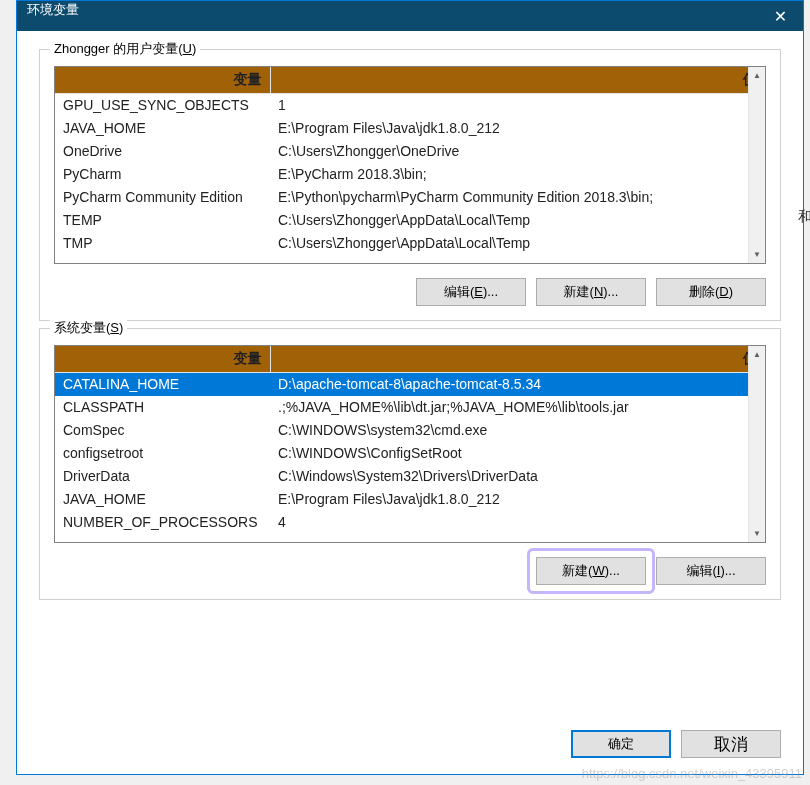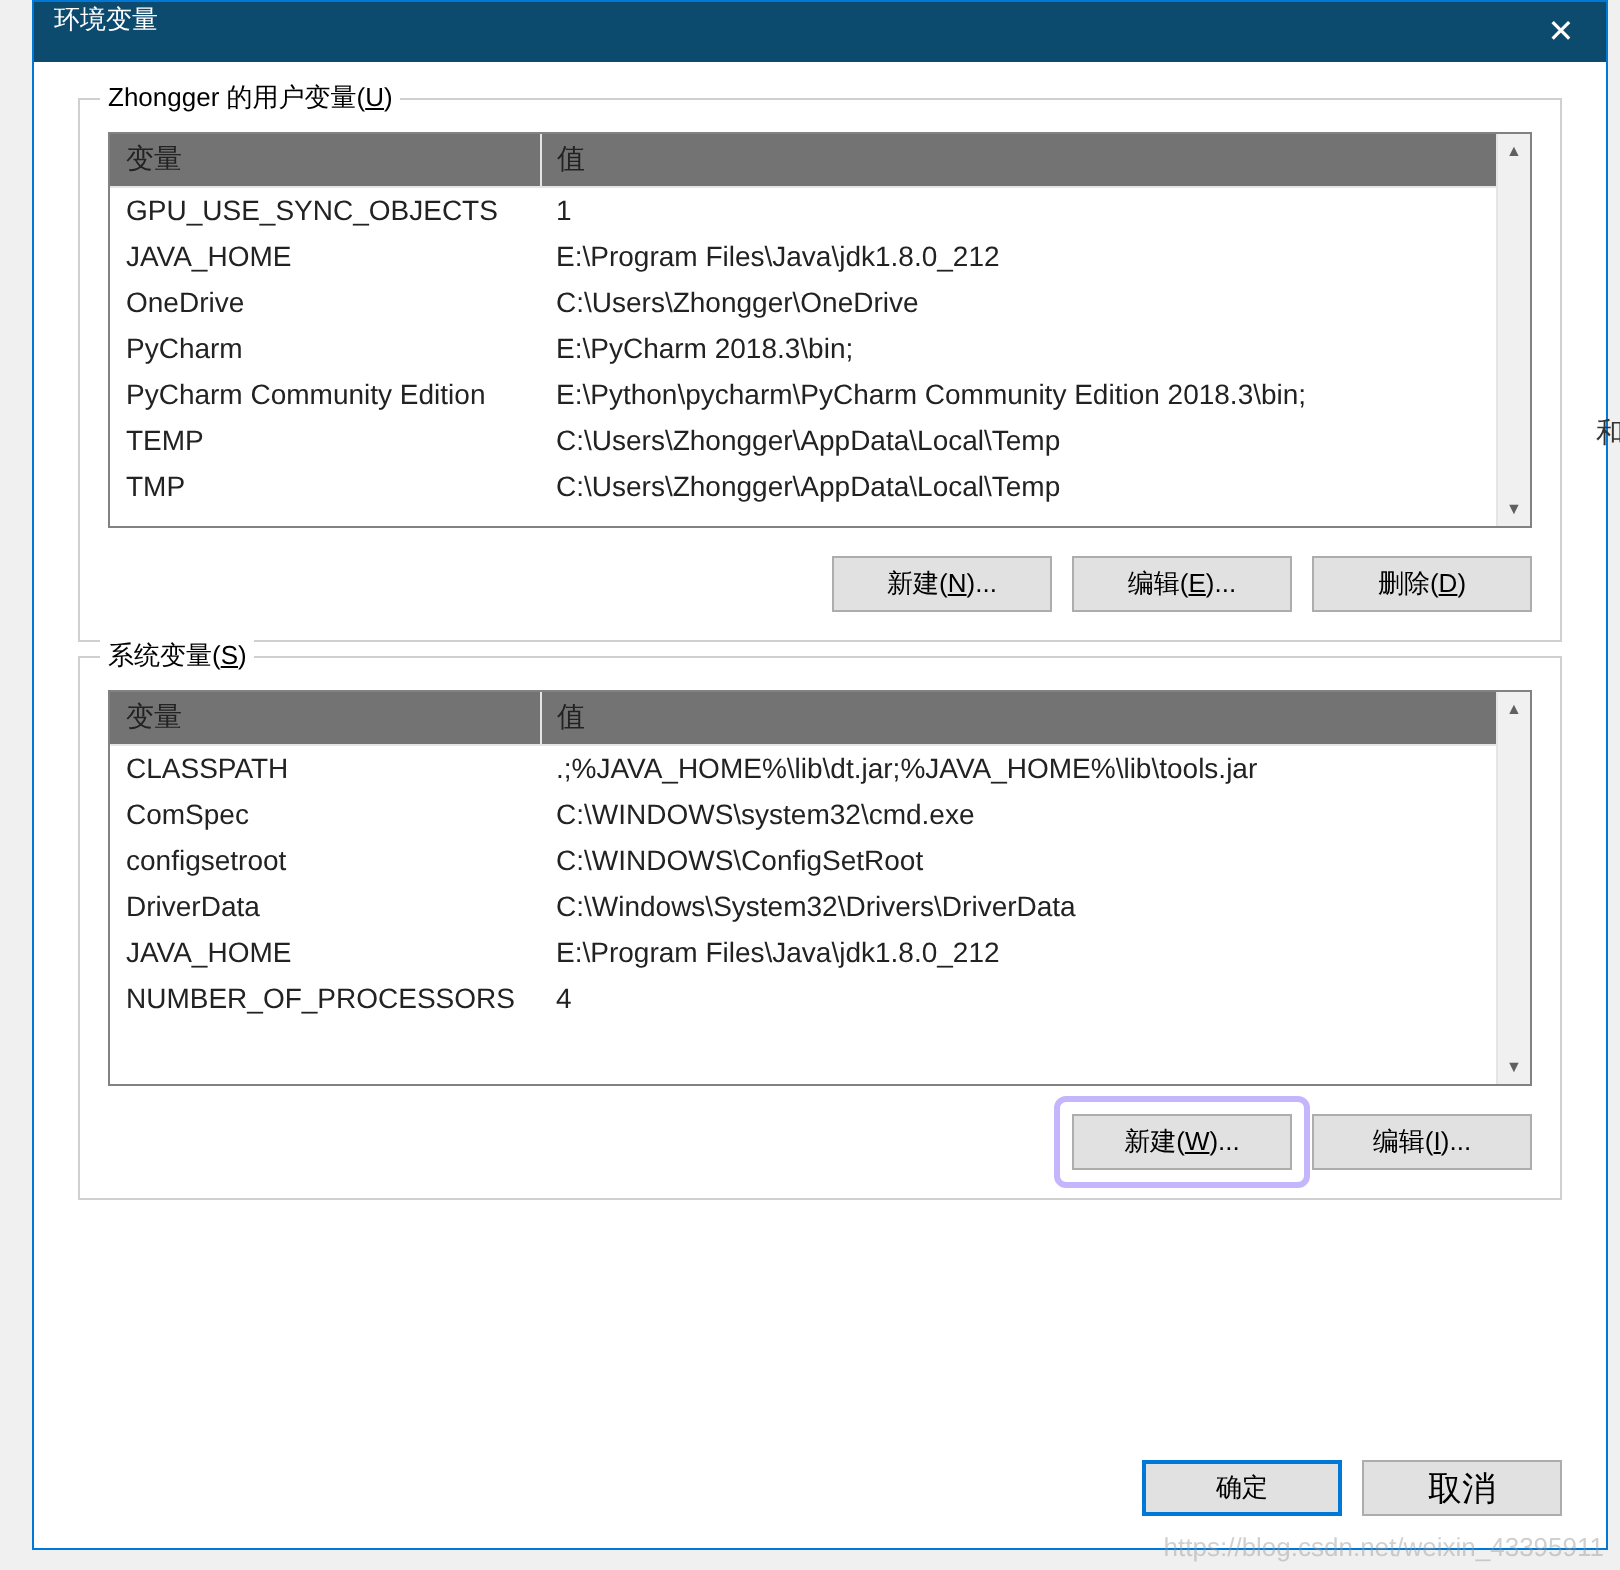--- a/index.html
+++ b/index.html
@@ -72,24 +72,24 @@
       position: relative;
       overflow: hidden;
     }
     .table {
       width: 100%;
       border-collapse: collapse;
       font-size: 14px;
       color: #222;
     }
     .table thead th {
-      text-align: left;
-      font-weight: normal;
+      text-align: right;
+      font-weight: bold;
       padding: 4px 8px;
-      background: #737373;
+      background: #a16207;
       border-bottom: 1px solid #e5e5e5;
       border-right: 1px solid #e5e5e5;
       height: 24px;
     }
     .table thead th:last-child { border-right: none; }
     .table tbody td {
       padding: 2px 8px;
       height: 23px;
       white-space: nowrap;
       overflow: hidden;
@@ -239,22 +239,22 @@
               </tr>
             </tbody>
         </table>
         <div class="scrollbar">
           <div class="scrollbar-arrow">▲</div>
           <div style="flex:1"></div>
           <div class="scrollbar-arrow" style="position:absolute;bottom:0;width:100%">▼</div>
         </div>
       </div>
       <div class="button-row">
+        <button class="btn"><span>编辑(</span><span class="underline">E</span><span>)...</span></button>
         <button class="btn"><span>新建(</span><span class="underline">N</span><span>)...</span></button>
-        <button class="btn"><span>编辑(</span><span class="underline">E</span><span>)...</span></button>
         <button class="btn"><span>删除(</span><span class="underline">D</span><span>)</span></button>
       </div>
     </div>
 
     <div class="groupbox">
       <div class="groupbox-label">
         <span>系统变量(</span><span class="underline">S</span><span>)</span>
       </div>
       <div class="table-container">
         <table class="table">
@@ -262,20 +262,24 @@
               <col class="col-var">
               <col>
             </colgroup>
           <thead>
             <tr>
               <th>变量</th>
               <th>值</th>
             </tr>
           </thead>
           <tbody id="system-tbody">
+              <tr class="selected">
+                <td>CATALINA_HOME</td>
+                <td>D:\apache-tomcat-8\apache-tomcat-8.5.34</td>
+              </tr>
               <tr>
                 <td>CLASSPATH</td>
                 <td>.;%JAVA_HOME%\lib\dt.jar;%JAVA_HOME%\lib\tools.jar</td>
               </tr>
               <tr>
                 <td>ComSpec</td>
                 <td>C:\WINDOWS\system32\cmd.exe</td>
               </tr>
               <tr>
                 <td>configsetroot</td>

